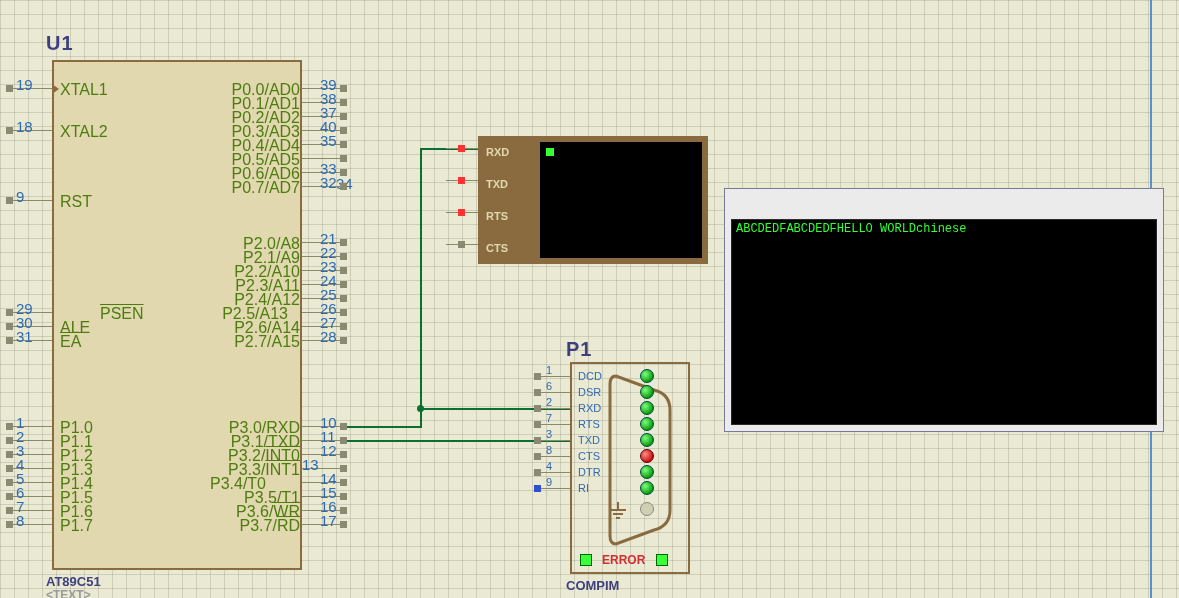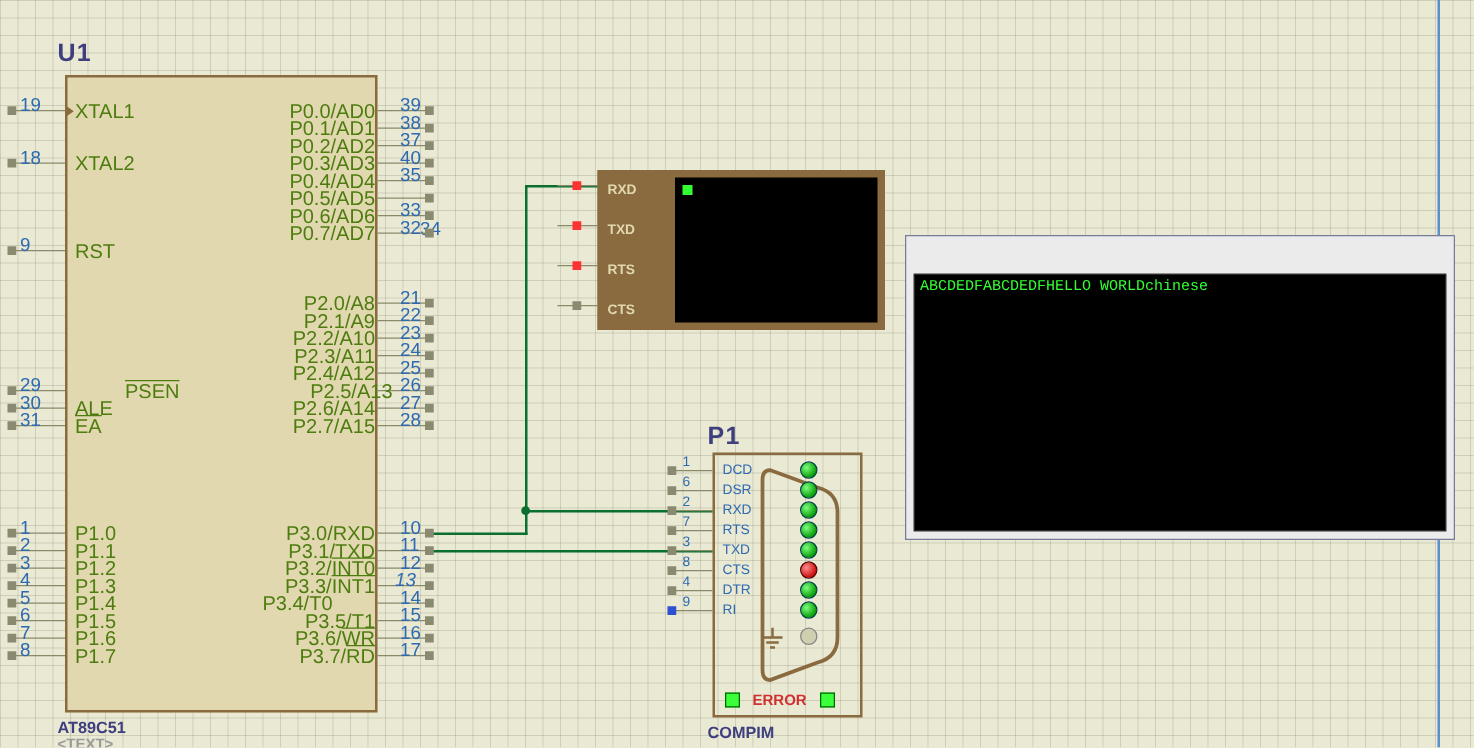--- a/index.html
+++ b/index.html
@@ -262,21 +262,21 @@
 <div class="pinline-right" style="top: 284px;"></div>
 <div class="pin-num" style="position: absolute; left: 320px; top: 272px;">24</div>
 <div class="pin-label" style="position: absolute; right: 879px; top: 277px; text-align: right;">P2.3/A11</div>
 <div class="pinbox" style="left: 340px; top: 281px;"></div>
 <div class="pinline-right" style="top: 298px;"></div>
 <div class="pin-num" style="position: absolute; left: 320px; top: 286px;">25</div>
 <div class="pin-label" style="position: absolute; right: 879px; top: 291px; text-align: right;">P2.4/A12</div>
 <div class="pinbox" style="left: 340px; top: 295px;"></div>
 <div class="pinline-right" style="top: 312px;"></div>
 <div class="pin-num" style="position: absolute; left: 320px; top: 300px;">26</div>
-<div class="pin-label" style="position: absolute; right: 865px; top: 305px; text-align: right;">P2.5/A13</div>
+<div class="pin-label" style="position: absolute; right: 891px; top: 305px; text-align: right;">P2.5/A13</div>
 <div class="pinbox" style="left: 340px; top: 309px;"></div>
 <div class="pinline-right" style="top: 326px;"></div>
 <div class="pin-num" style="position: absolute; left: 320px; top: 314px;">27</div>
 <div class="pin-label" style="position: absolute; right: 879px; top: 319px; text-align: right;">P2.6/A14</div>
 <div class="pinbox" style="left: 340px; top: 323px;"></div>
 <div class="pinline-right" style="top: 340px;"></div>
 <div class="pin-num" style="position: absolute; left: 320px; top: 328px;">28</div>
 <div class="pin-label" style="position: absolute; right: 879px; top: 333px; text-align: right;">P2.7/A15</div>
 <div class="pinbox" style="left: 340px; top: 337px;"></div>
 <div class="pinline-right" style="top: 426px;"></div>
@@ -285,21 +285,21 @@
 <div class="pinbox" style="left: 340px; top: 423px;"></div>
 <div class="pinline-right" style="top: 440px;"></div>
 <div class="pin-num" style="position: absolute; left: 320px; top: 428px;">11</div>
 <div class="pin-label" style="position: absolute; right: 879px; top: 433px; text-align: right;">P3.1/TXD</div>
 <div class="pinbox" style="left: 340px; top: 437px;"></div>
 <div class="pinline-right" style="top: 454px;"></div>
 <div class="pin-num" style="position: absolute; left: 320px; top: 442px;">12</div>
 <div class="pin-label" style="position: absolute; right: 879px; top: 447px; text-align: right;">P3.2/<span class="overline">INT0</span></div>
 <div class="pinbox" style="left: 340px; top: 451px;"></div>
 <div class="pinline-right" style="top: 468px;"></div>
-<div class="pin-num" style="position: absolute; left: 316px; top: 456px; font-style: italic;">13</div>
+<div class="pin-num" style="position: absolute; left: 302px; top: 456px;">13</div>
 <div class="pin-label" style="position: absolute; right: 879px; top: 461px; text-align: right;">P3.3/<span class="overline">INT1</span></div>
 <div class="pinbox" style="left: 340px; top: 465px;"></div>
 <div class="pinline-right" style="top: 482px;"></div>
 <div class="pin-num" style="position: absolute; left: 320px; top: 470px;">14</div>
 <div class="pin-label" style="position: absolute; right: 913px; top: 475px; text-align: right;">P3.4/T0</div>
 <div class="pinbox" style="left: 340px; top: 479px;"></div>
 <div class="pinline-right" style="top: 496px;"></div>
 <div class="pin-num" style="position: absolute; left: 320px; top: 484px;">15</div>
 <div class="pin-label" style="position: absolute; right: 879px; top: 489px; text-align: right;">P3.5/T1</div>
 <div class="pinbox" style="left: 340px; top: 493px;"></div>

